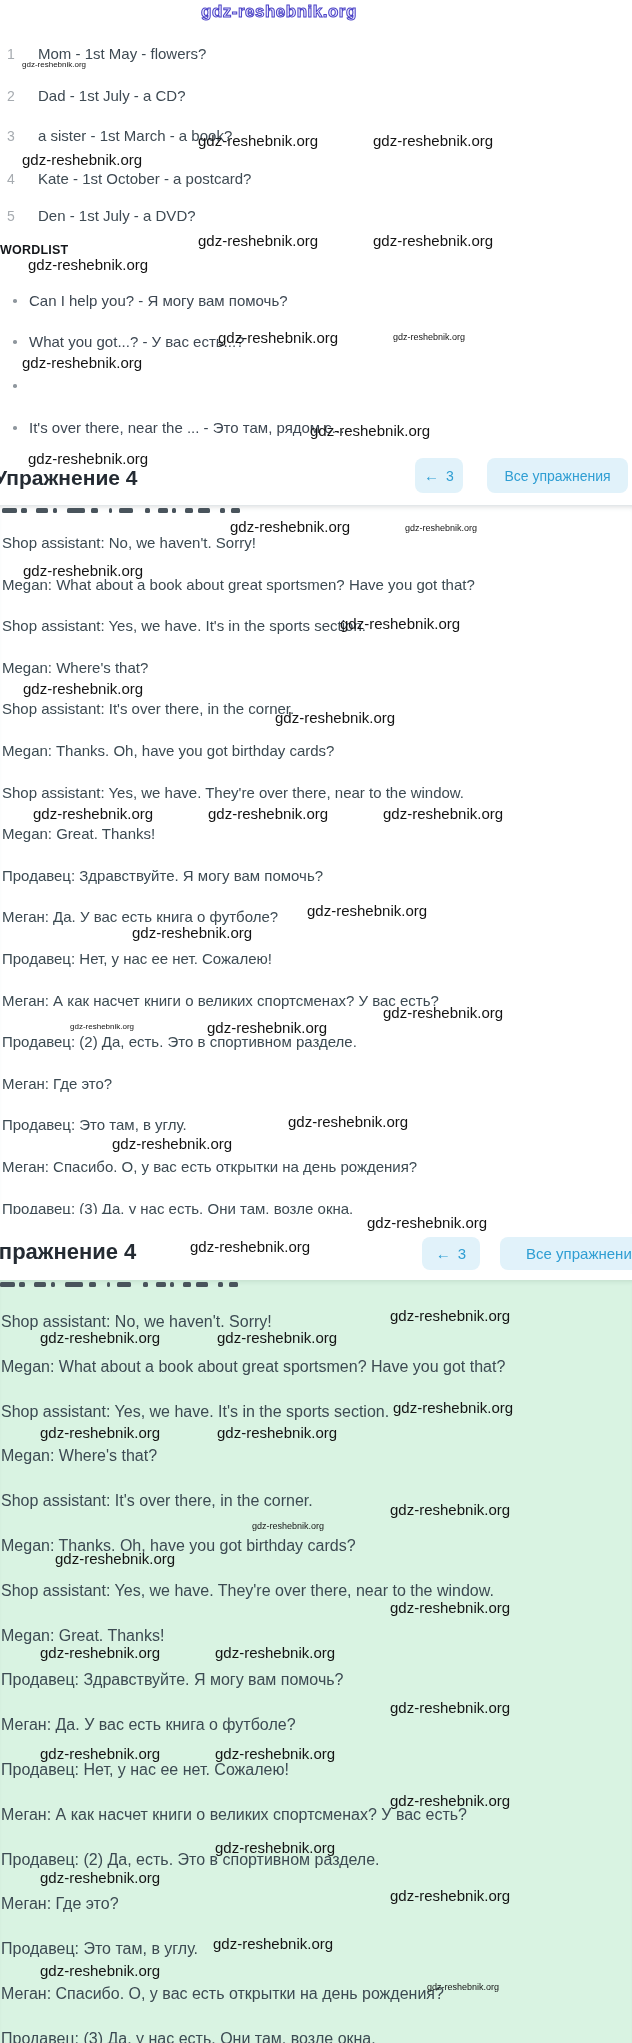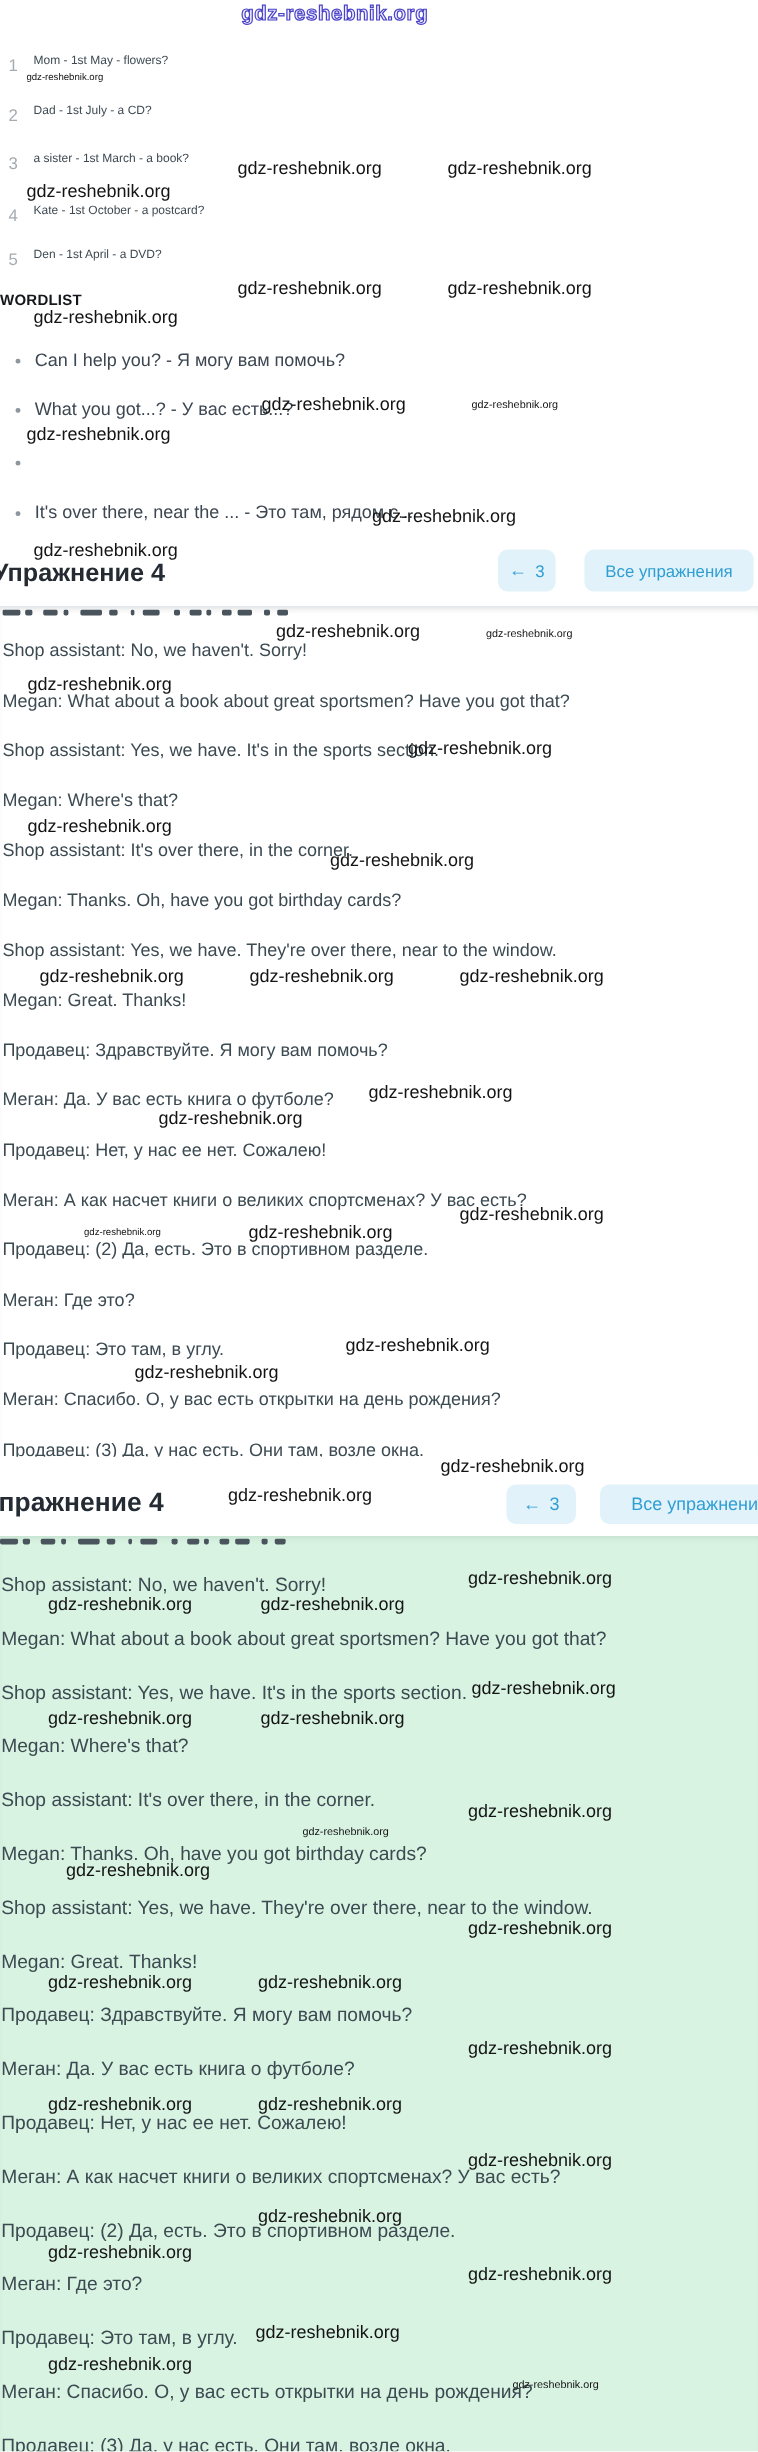--- a/index.html
+++ b/index.html
@@ -12,21 +12,21 @@
   .abs{position:absolute;white-space:nowrap;}
   
   .wm{position:absolute;white-space:nowrap;color:#141414;z-index:6;line-height:1;}
   .wm-outline{
     position:absolute;left:201px;top:3px;font-size:17px;font-weight:700;letter-spacing:.5px;
     color:#edeaff;-webkit-text-stroke:1px #4a42c6;z-index:6;line-height:1;
   }
   
   .task-item{position:absolute;left:0;width:632px;height:18px;}
   .task-num{position:absolute;left:7px;top:1px;font-size:14px;color:#a6abb0;}
-  .task-text{position:absolute;left:28px;top:0;font-size:10px;color:#3e4a53;}
+  .task-text{position:absolute;left:38px;top:0;font-size:15px;color:#3e4a53;}
   
   .wordlist-heading{position:absolute;left:0;top:243px;font-size:12.5px;font-weight:700;color:#14171b;letter-spacing:.2px;}
   .wl-item{position:absolute;left:0;width:632px;height:18px;}
   .wl-dot{position:absolute;left:13px;top:7px;width:3.5px;height:3.5px;border-radius:50%;background:#8f979e;}
   .wl-text{position:absolute;left:29px;top:0;font-size:15px;color:#3d4752;}
   
   .ex-title{position:absolute;font-weight:700;color:#242b33;line-height:1.1;}
   .btn{
     position:absolute;display:flex;align-items:center;justify-content:center;
     background:#e1f2fa;border-radius:8px;color:#2f9ed3;font-size:14px;
@@ -64,21 +64,21 @@
 <div class="task-item" style="top:127px">
   <span class="task-num">3</span>
   <span class="task-text">a sister - 1st March - a book?</span>
 </div>
 <div class="task-item" style="top:170px">
   <span class="task-num">4</span>
   <span class="task-text">Kate - 1st October - a postcard?</span>
 </div>
 <div class="task-item" style="top:207px">
   <span class="task-num">5</span>
-  <span class="task-text">Den - 1st April - a DVD?</span>
+  <span class="task-text">Den - 1st July - a DVD?</span>
 </div>
 
 <div class="wordlist-heading">WORDLIST</div>
 <div class="wl-item" style="top:292px">
   <span class="wl-dot"></span>
   <span class="wl-text">Can I help you? - Я могу вам помочь?</span>
 </div>
 <div class="wl-item" style="top:333px">
   <span class="wl-dot"></span>
   <span class="wl-text">What you got...? - У вас есть...?</span>

